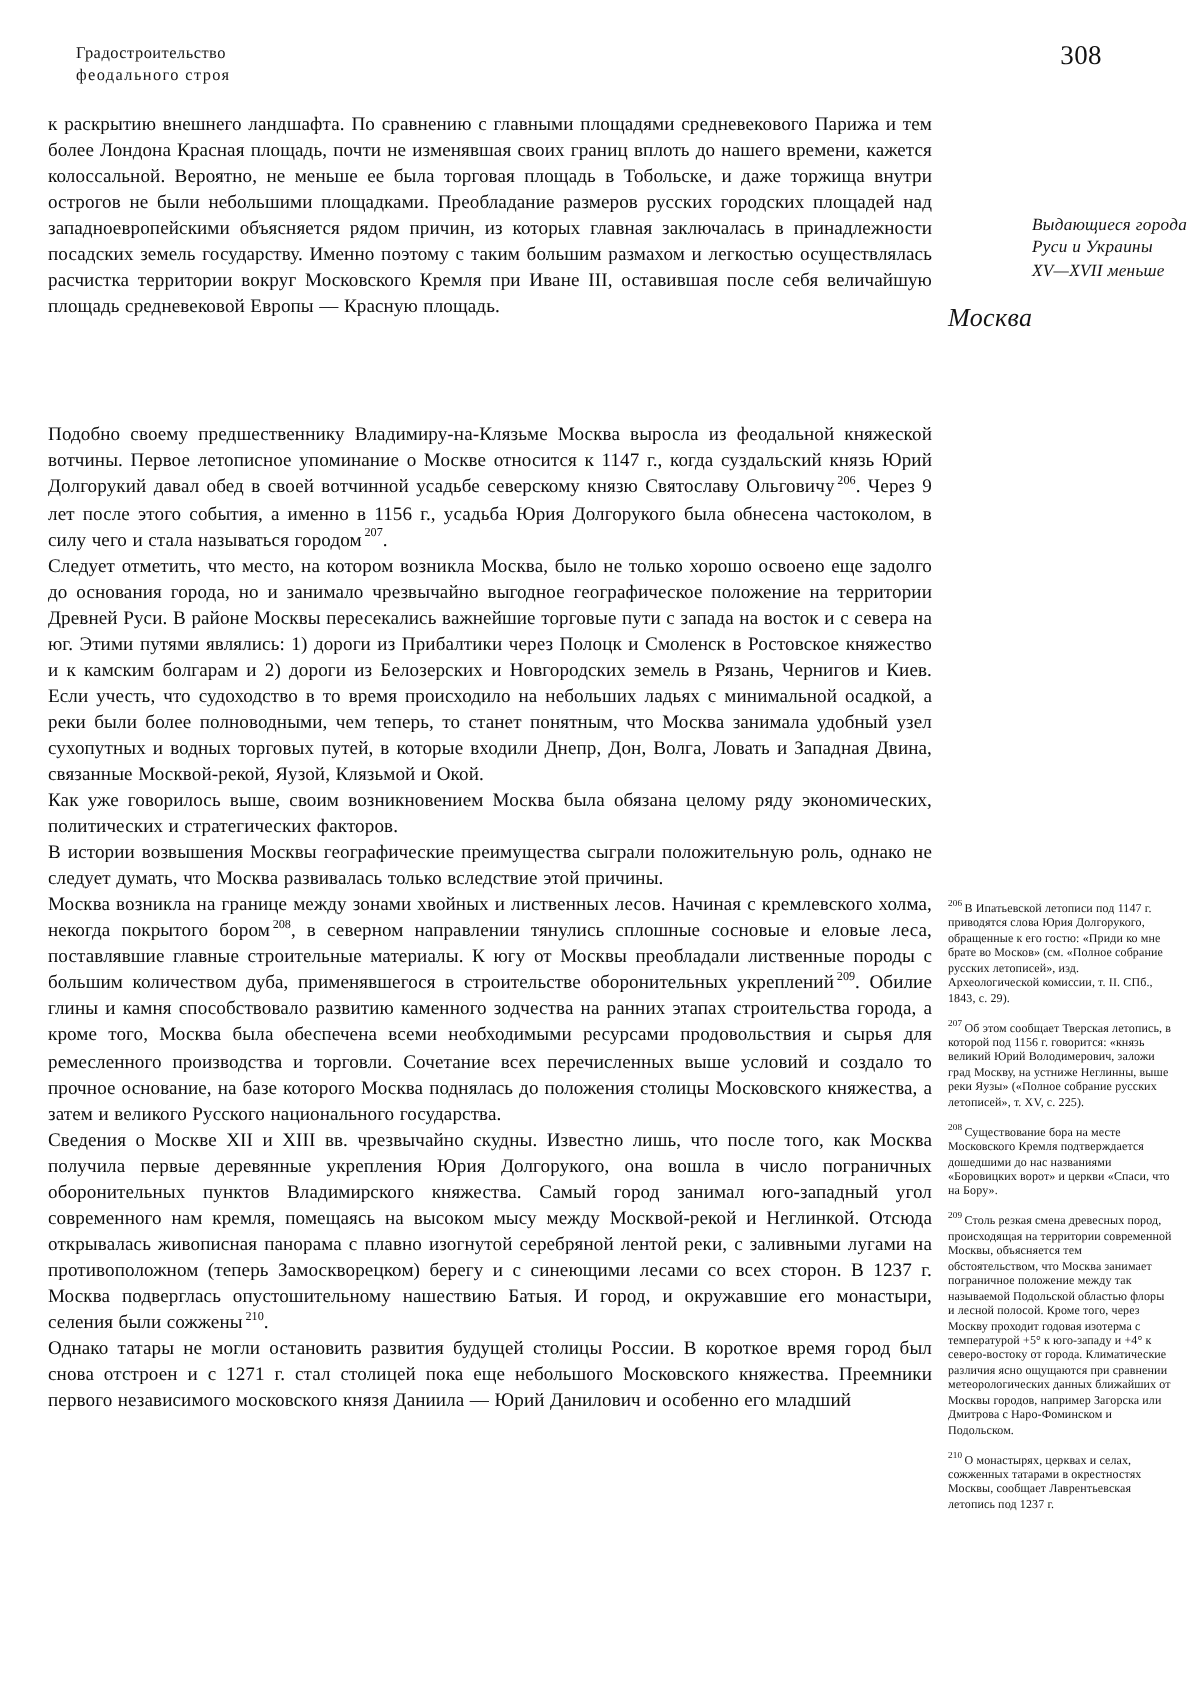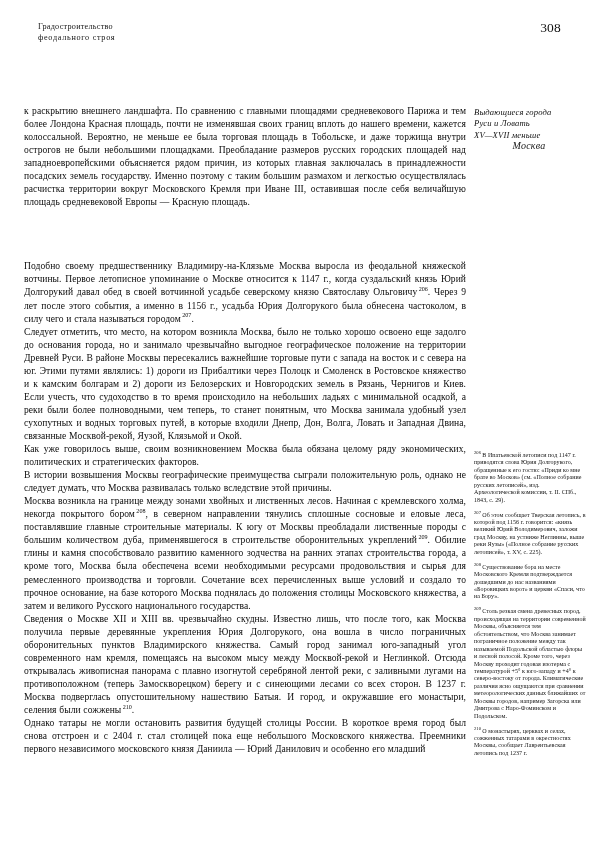--- a/index.html
+++ b/index.html
@@ -38,35 +38,34 @@
   }
   .running-head .rh-title span {
     display: block;
     white-space: nowrap;
   }
   .running-head .rh-title .line2 {
     letter-spacing: 0.7px;
   }
   .running-head .rh-folio {
     position: absolute;
-    right: 6px;
+    right: 16px;
     top: -2px;
     font-size: 13.5px;
     line-height: 15px;
     letter-spacing: 0.2px;
     color: #111;
   }
 
   
   .main-col {
     position: absolute;
     left: 24px;
     top: 56px;
     width: 442px;
-    margin-top: 48px;
   }
   .para {
     font-size: 9.55px;
     line-height: 13.05px;
     text-align: justify;
     text-align-last: left;
     letter-spacing: 0.05px;
     word-spacing: 0.3px;
     margin: 0;
     color: #0c0c0c;
@@ -90,28 +89,28 @@
     width: 110px;
   }
   .side-heading {
     margin-top: 51px;
     font-style: italic;
     font-size: 8.6px;
     line-height: 11.3px;
     letter-spacing: 0.15px;
     color: #101010;
   }
-  .side-heading span { display: block; white-space: nowrap; }
+  .side-heading span { display: block; white-space: nowrap; margin-left: 42px; }
   .side-subheading {
+    margin-top: 13px;
     font-style: italic;
-    font-size: 10px;
+    font-size: 13px;
     line-height: 9px;
     letter-spacing: 0.2px;
     color: #141414;
-    text-align: center;
   }
 
   .notes {
     position: absolute;
     left: 474px;
     top: 452px;
     width: 112px;
   }
   .note {
     font-size: 6.0px;
@@ -150,28 +149,28 @@
   <p class="para"><span>Следует отметить, что место, на котором возникла Москва, было не только хорошо освоено еще задолго до основания города, но и занимало чрезвычайно выгодное географическое положение на территории Древней Руси. В районе Москвы пересекались важнейшие торговые пути с запада на восток и с севера на юг. Этими путями являлись: 1) дороги из Прибалтики через Полоцк и Смоленск в Ростовское княжество и к камским болгарам и 2) дороги из Белозерских и Новгородских земель в Рязань, Чернигов и Киев. Если учесть, что судоходство в то время происходило на небольших ладьях с минимальной осадкой, а реки были более полноводными, чем теперь, то станет понятным, что Москва занимала удобный узел сухопутных и водных торговых путей, в которые входили Днепр, Дон, Волга, Ловать и Западная Двина, связанные Москвой-рекой, Яузой, Клязьмой и Окой.</span></p>
 
   <p class="para"><span>Как уже говорилось выше, своим возникновением Москва была обязана целому ряду экономических, политических и стратегических факторов.</span></p>
 
   <p class="para"><span>В истории возвышения Москвы географические преимущества сыграли положительную роль, однако не следует думать, что Москва развивалась только вследствие этой причины.</span></p>
 
   <p class="para"><span>Москва возникла на границе между зонами хвойных и лиственных лесов. Начиная с кремлевского холма, некогда покрытого бором</span><sup>208</sup><span>, в северном направлении тянулись сплошные сосновые и еловые леса, поставлявшие главные строительные материалы. К югу от Москвы преобладали лиственные породы с большим количеством дуба, применявшегося в строительстве оборонительных укреплений</span><sup>209</sup><span>. Обилие глины и камня способствовало развитию каменного зодчества на ранних этапах строительства города, а кроме того, Москва была обеспечена всеми необходимыми ресурсами продовольствия и сырья для ремесленного производства и торговли. Сочетание всех перечисленных выше условий и создало то прочное основание, на базе которого Москва поднялась до положения столицы Московского княжества, а затем и великого Русского национального государства.</span></p>
 
   <p class="para"><span>Сведения о Москве XII и XIII вв. чрезвычайно скудны. Известно лишь, что после того, как Москва получила первые деревянные укрепления Юрия Долгорукого, она вошла в число пограничных оборонительных пунктов Владимирского княжества. Самый город занимал юго-западный угол современного нам кремля, помещаясь на высоком мысу между Москвой-рекой и Неглинкой. Отсюда открывалась живописная панорама с плавно изогнутой серебряной лентой реки, с заливными лугами на противоположном (теперь Замоскворецком) берегу и с синеющими лесами со всех сторон. В 1237 г. Москва подверглась опустошительному нашествию Батыя. И город, и окружавшие его монастыри, селения были сожжены</span><sup>210</sup><span>.</span></p>
 
-  <p class="para"><span>Однако татары не могли остановить развития будущей столицы России. В короткое время город был снова отстроен и с 2404 г. стал столицей пока еще небольшого Московского княжества. Преемники первого независимого московского князя Даниила — Юрий Данилович и особенно его младший</span></p>
+  <p class="para"><span>Однако татары не могли остановить развития будущей столицы России. В короткое время город был снова отстроен и с 1271 г. стал столицей пока еще небольшого Московского княжества. Преемники первого независимого московского князя Даниила — Юрий Данилович и особенно его младший</span></p>
 
 </div>
 
 <div class="side-col">
   <div class="side-heading">
     <span>Выдающиеся города</span>
-    <span>Руси и Ловать</span>
+    <span>Руси и Украины</span>
     <span>XV—XVII меньше</span>
   </div>
   <div class="side-subheading">Москва</div>
 </div>
 
 <div class="notes">
   <p class="note"><span class="note-num">206</span><span>В Ипатьевской летописи под 1147 г. приводятся слова Юрия Долгорукого, обращенные к его гостю: «Приди ко мне брате во Москов» (см. «Полное собрание русских летописей», изд. Археологической комиссии, т. II. СПб., 1843, с. 29).</span></p>
   <p class="note"><span class="note-num">207</span><span>Об этом сообщает Тверская летопись, в которой под 1156 г. говорится: «князь великий Юрий Володимерович, заложи град Москву, на устниже Неглинны, выше реки Яузы» («Полное собрание русских летописей», т. XV, с. 225).</span></p>
   <p class="note"><span class="note-num">208</span><span>Существование бора на месте Московского Кремля подтверждается дошедшими до нас названиями «Боровицких ворот» и церкви «Спаси, что на Бору».</span></p>
   <p class="note"><span class="note-num">209</span><span>Столь резкая смена древесных пород, происходящая на территории современной Москвы, объясняется тем обстоятельством, что Москва занимает пограничное положение между так называемой Подольской областью флоры и лесной полосой. Кроме того, через Москву проходит годовая изотерма с температурой +5° к юго-западу и +4° к северо-востоку от города. Климатические различия ясно ощущаются при сравнении метеорологических данных ближайших от Москвы городов, например Загорска или Дмитрова с Наро-Фоминском и Подольском.</span></p>

